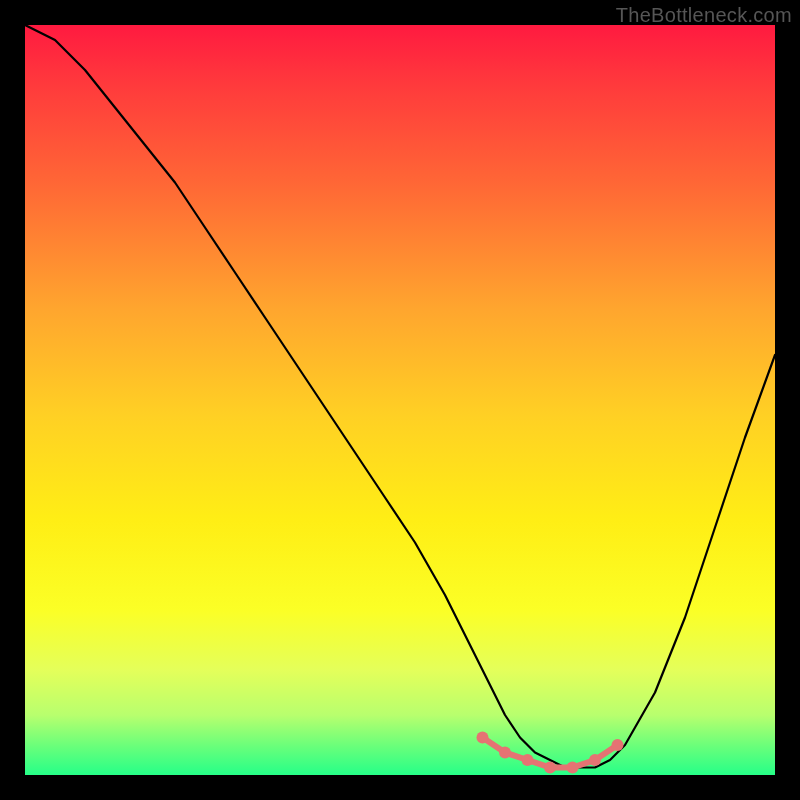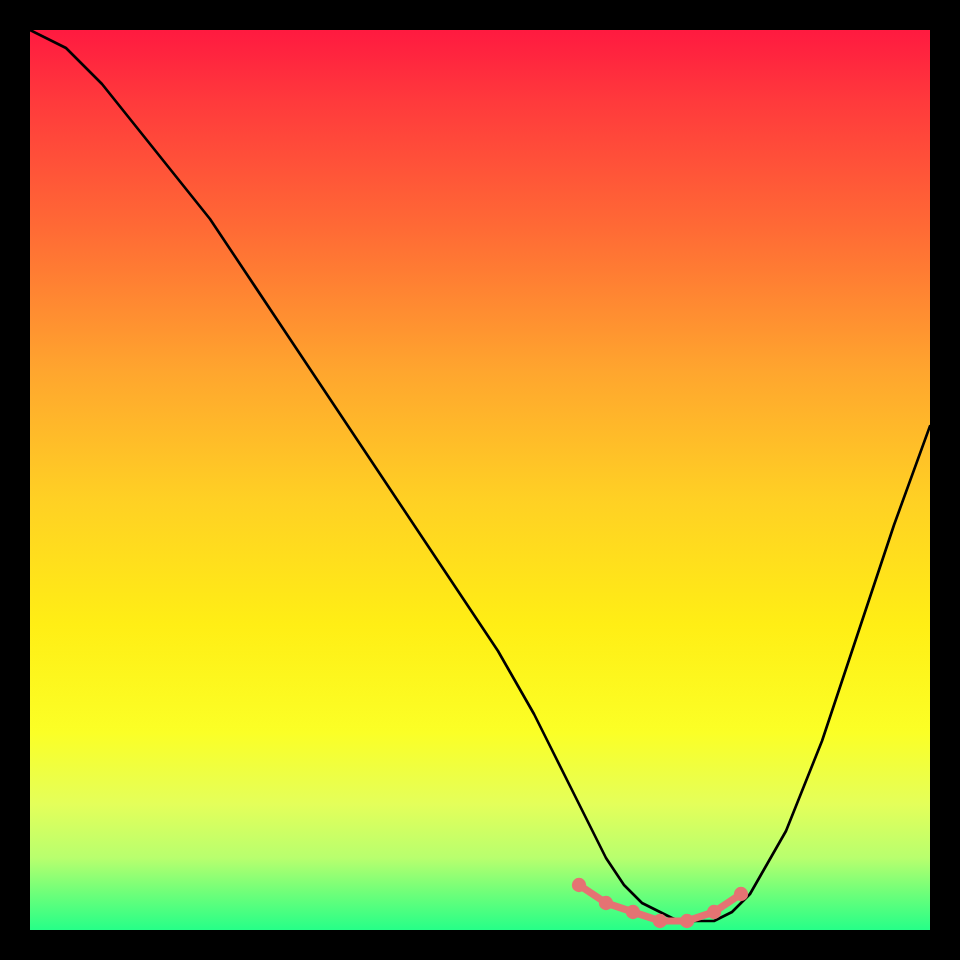--- a/index.html
+++ b/index.html
@@ -21,13 +21,14 @@
         <circle cx="457.5" cy="712.5" r="6" fill="#e57373"></circle>
         <circle cx="480.0" cy="727.5" r="6" fill="#e57373"></circle>
         <circle cx="502.5" cy="735.0" r="6" fill="#e57373"></circle>
         <circle cx="525.0" cy="742.5" r="6" fill="#e57373"></circle>
         <circle cx="547.5" cy="742.5" r="6" fill="#e57373"></circle>
         <circle cx="570.0" cy="735.0" r="6" fill="#e57373"></circle>
         <circle cx="592.5" cy="720.0" r="6" fill="#e57373"></circle>
       </g>
   </svg>
 
+  <div class="watermark">TheBottleneck.com</div>
 </div>
 
 </body></html>

